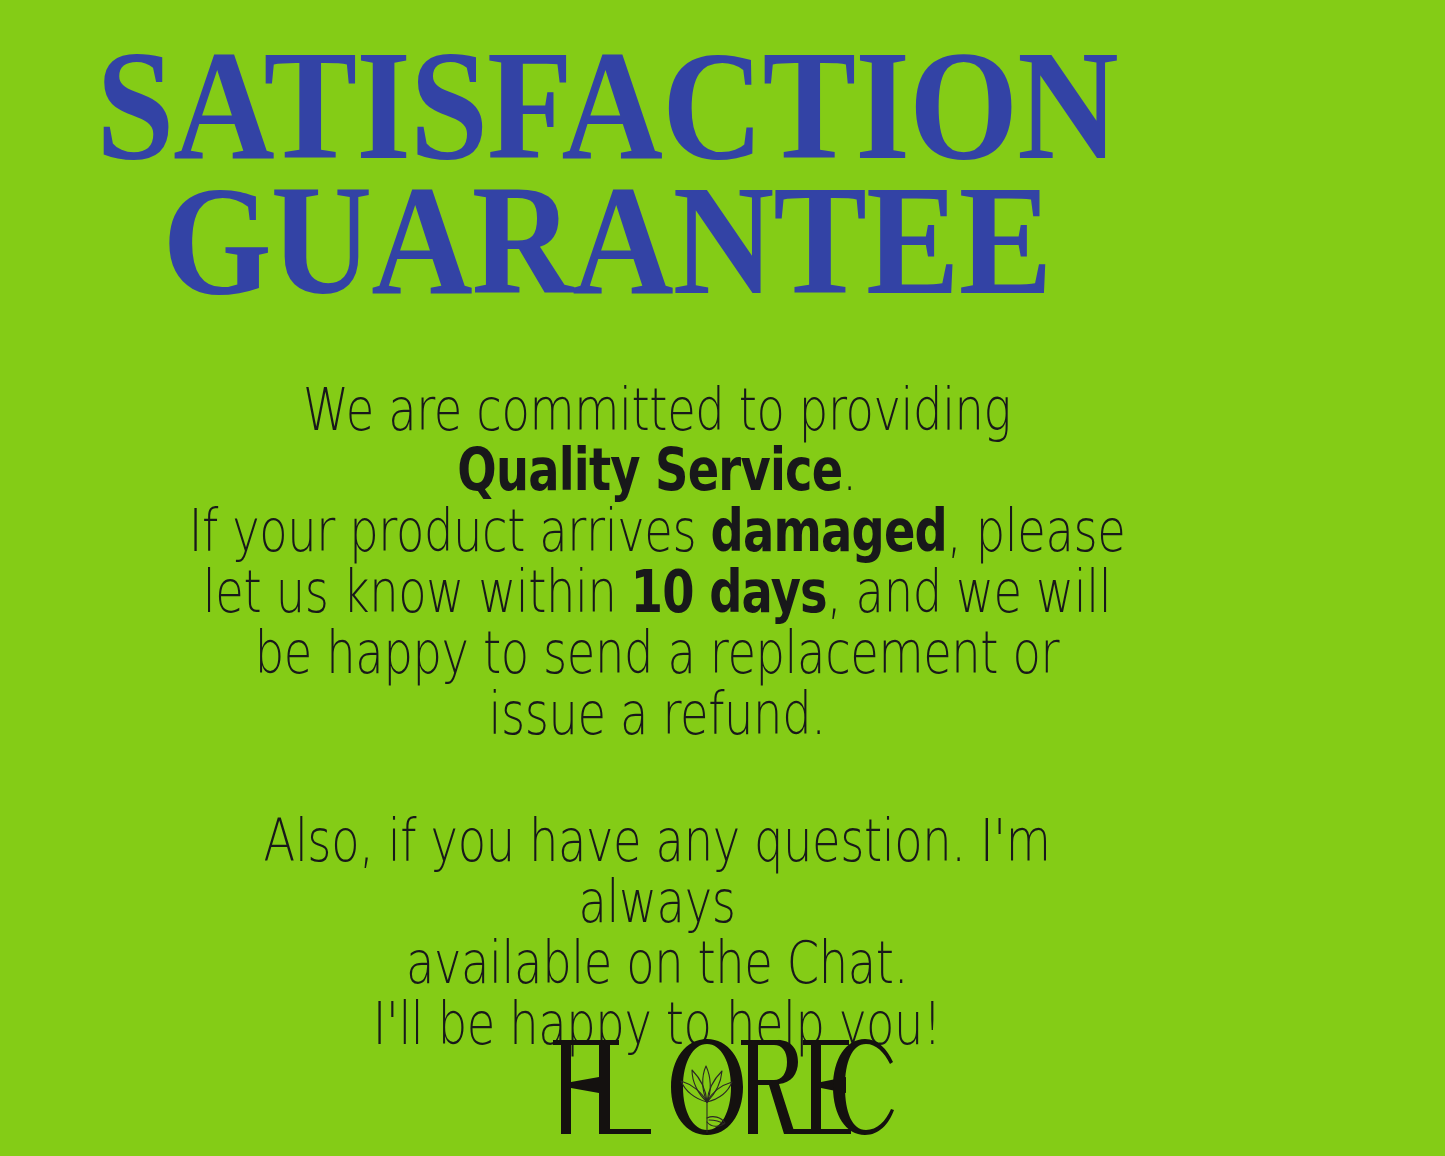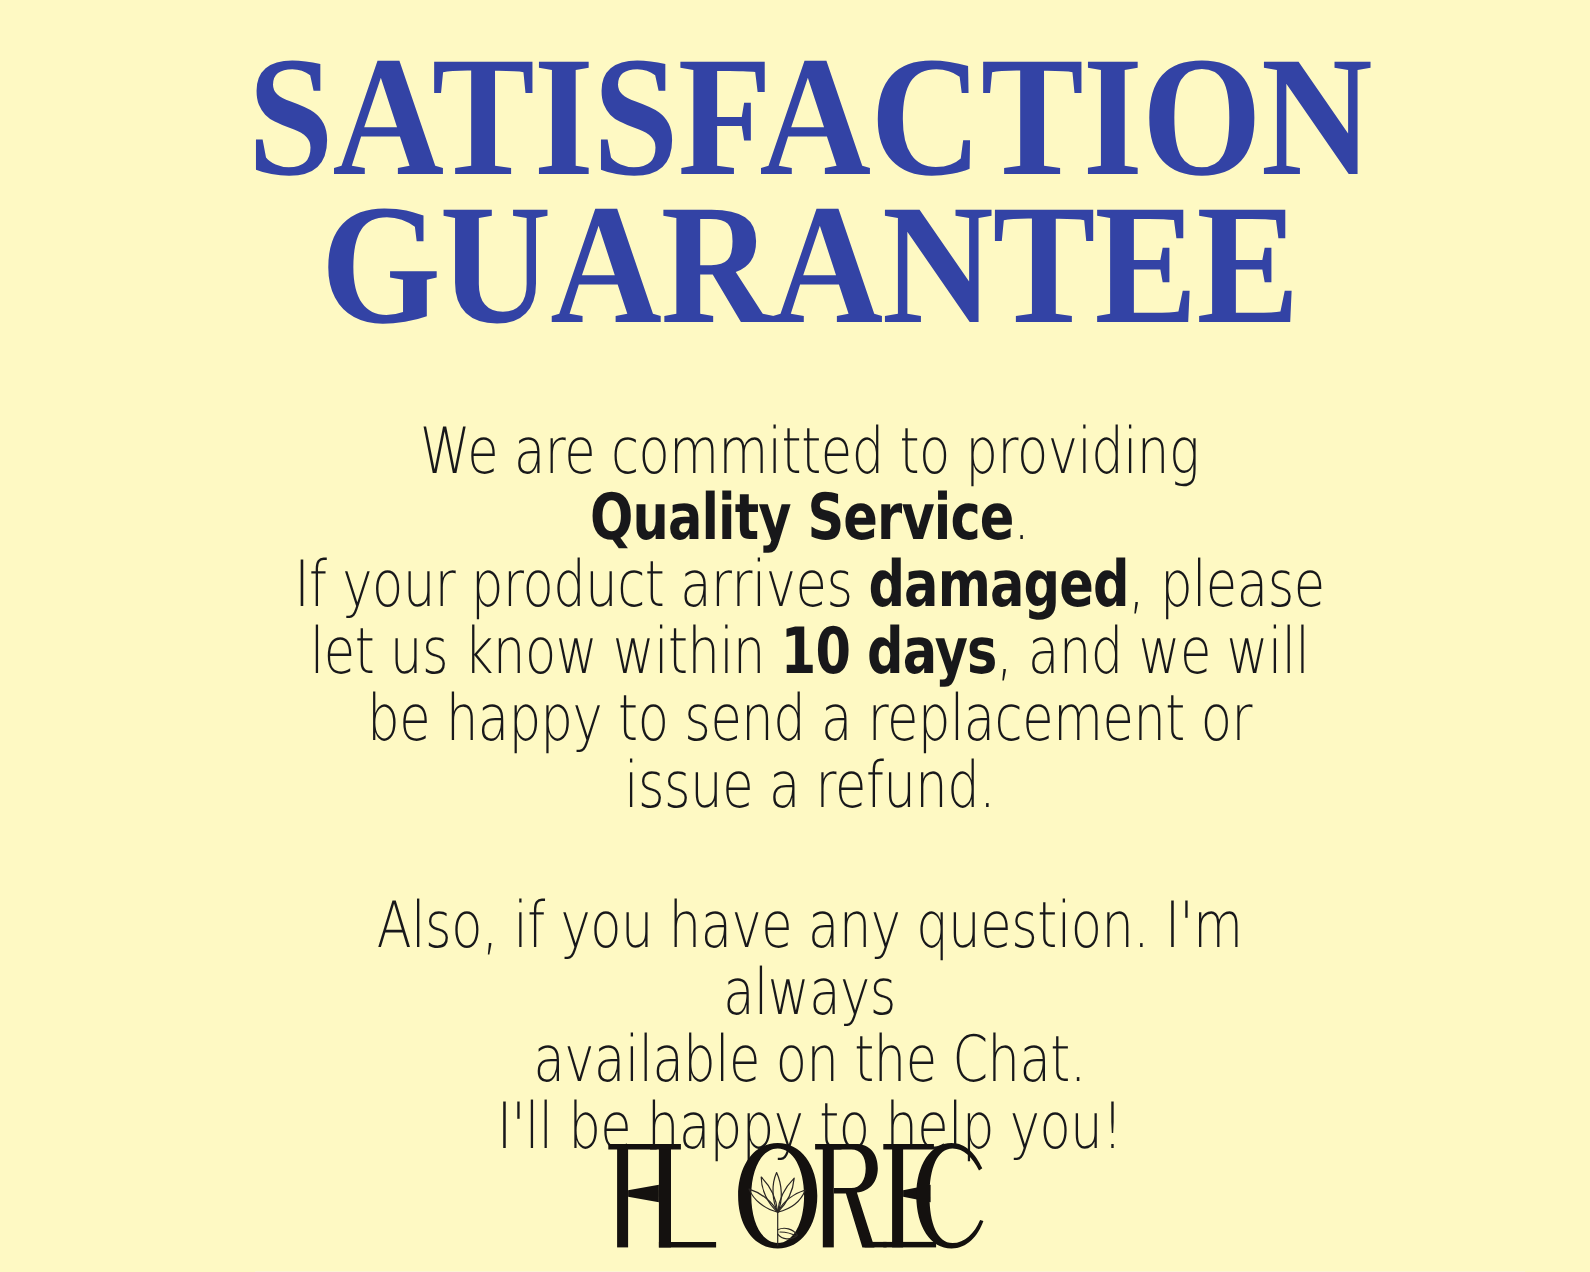--- a/index.html
+++ b/index.html
@@ -12,25 +12,24 @@
     height: 1156px;
     background: #F7F2EE;
     font-family: "DejaVu Sans", sans-serif;
     overflow: hidden;
   }
 
   #card {
     position: relative;
     width: 1445px;
     height: 1156px;
-    background: #fef9c3;
+    background: #84cc16;
     box-sizing: border-box;
     display: flex;
     flex-direction: column;
-    align-items: center;
     padding-left: 27px;
   }
 
   
   .heading {
     width: 1160px;
     margin-top: 44px;
     text-align: center;
     color: #3343A5;
     font-family: "Liberation Serif", "DejaVu Serif", serif;

